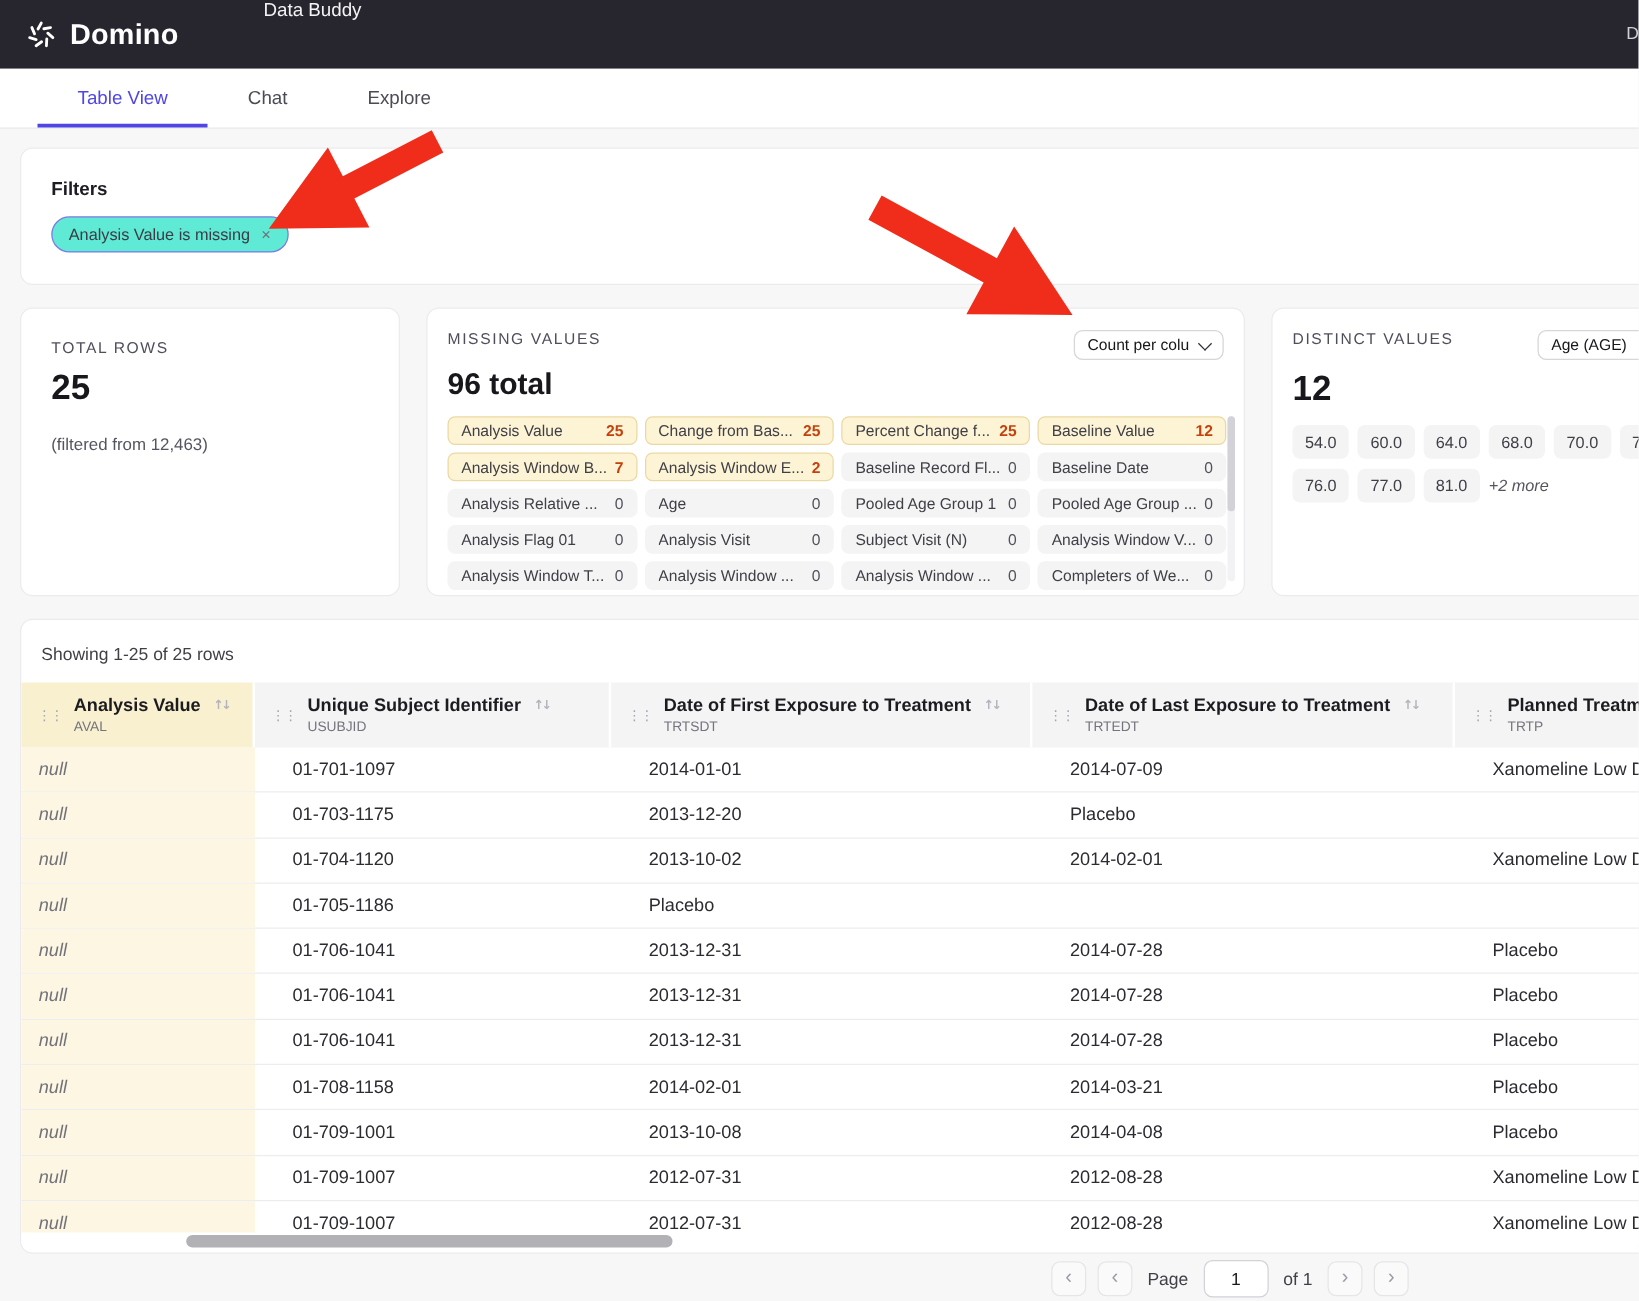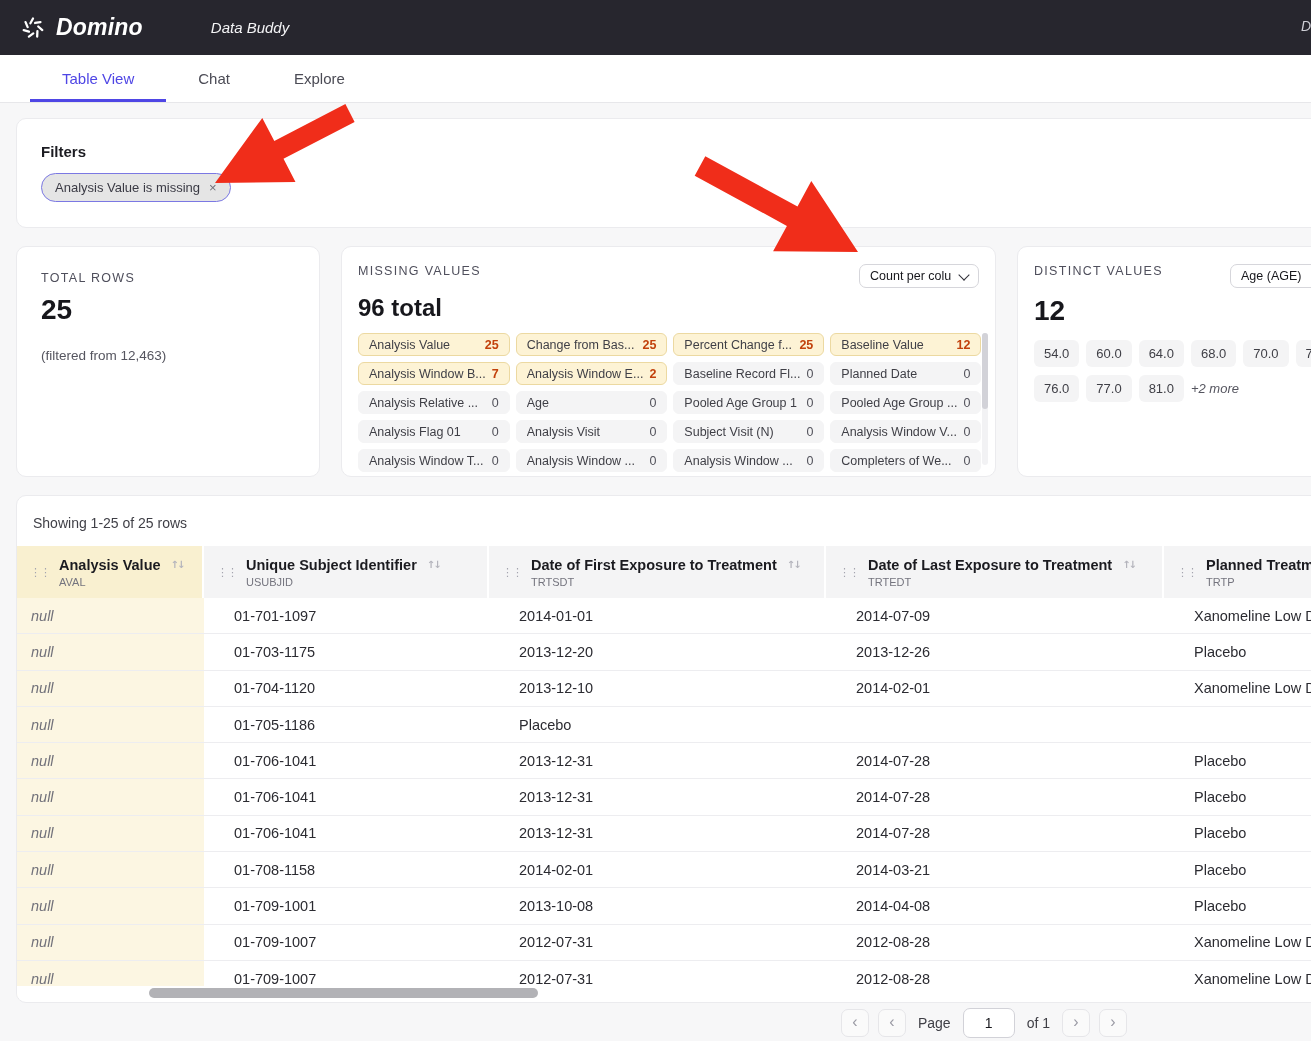--- a/index.html
+++ b/index.html
@@ -1,36 +1,36 @@
 <!DOCTYPE html>
 <html style="--accent: #4f46e5;"><head>
 <meta charset="utf-8">
 <style>
   :root{ --accent:#4f46e5; }
   html,body{margin:0;padding:0;overflow:hidden;}
   body{background:#f7f7f8;font-family:"Liberation Sans",sans-serif;}
   #app{position:relative;width:1311px;height:1041px;overflow:hidden;background:#f7f7f8;}
 
   
-  .topbar{position:absolute;left:0;top:0;width:100%;height:55px;background:#27262e;display:flex;align-items:center;padding:0 20px;box-sizing:border-box;color:#fff;z-index:2;font-style:italic;}
+  .topbar{position:absolute;left:0;top:0;width:100%;height:55px;background:#27262e;display:flex;padding:0 20px;box-sizing:border-box;color:#fff;z-index:2;}
   .brand{display:flex;align-items:center;gap:10px;font-size:23px;font-weight:700;letter-spacing:.2px;}
   .brand svg{display:block;}
   .app-title{margin-left:68px;font-size:15px;font-weight:500;color:#f4f4f6;}
   .header-right{position:absolute;right:0;top:18px;width:10px;overflow:hidden;font-size:14px;color:#cfcfd6;}
 
   
   .tabbar{position:absolute;left:0;top:55px;width:100%;height:48px;background:#fff;border-bottom:1px solid #e7e7ea;display:flex;align-items:stretch;padding-left:30px;box-sizing:border-box;z-index:2;text-align:right;}
   .tab{padding:0 32px;display:flex;align-items:center;font-size:15px;color:#4b4b55;position:relative;cursor:pointer;}
   .tab.active{color:var(--accent);}
   .tab.active::after{content:"";position:absolute;left:0;right:0;bottom:0;height:3px;background:var(--accent);}
 
   
   .filters-card{position:absolute;left:16px;top:118px;width:1400px;height:110px;background:#fff;border:1px solid #ebebee;border-radius:10px;box-sizing:border-box;padding:24px 24px;}
   .filters-title{font-size:15px;font-weight:700;color:#1c1c22;}
-  .filter-chip{display:inline-flex;align-items:center;gap:9px;height:27px;padding:0 13px;border:1px solid #7b78e3;border-radius:15px;background:#e5e5e5;font-size:13px;color:#3b3b45;margin-top:13px;cursor:pointer;}
+  .filter-chip{display:inline-flex;align-items:center;gap:9px;height:27px;padding:0 13px;border:1px solid #7b78e3;border-radius:15px;background:#5eead4;font-size:13px;color:#3b3b45;margin-top:13px;cursor:pointer;}
   .chip-x{color:#6f6f7a;font-size:13px;}
 
   
   .card{position:absolute;top:246px;background:#fff;border:1px solid #ebebee;border-radius:10px;box-sizing:border-box;}
   #card-total{left:16px;width:304px;height:231px;padding:24px 24px;}
   #card-missing{left:341px;width:655px;height:231px;padding:17px 16px;}
   #card-distinct{left:1017px;width:312px;height:231px;padding:17px 16px;overflow:visible;}
   .card-label{font-size:12.5px;letter-spacing:1.3px;color:#4f4f5c;font-weight:500;}
   .big-number{font-size:28px;font-weight:700;color:#17171c;margin-top:9px;}
   .card-sub{font-size:13.5px;color:#55555f;margin-top:22px;}
@@ -174,21 +174,21 @@
         </div>
         <div class="mv-chip warn">
           <span class="mv-name">Analysis Window E...</span>
           <span class="mv-count">2</span>
         </div>
         <div class="mv-chip zero">
           <span class="mv-name">Baseline Record Fl...</span>
           <span class="mv-count">0</span>
         </div>
         <div class="mv-chip zero">
-          <span class="mv-name">Planned Date</span>
+          <span class="mv-name">Baseline Date</span>
           <span class="mv-count">0</span>
         </div>
         <div class="mv-chip zero">
           <span class="mv-name">Analysis Relative ...</span>
           <span class="mv-count">0</span>
         </div>
         <div class="mv-chip zero">
           <span class="mv-name">Age</span>
           <span class="mv-count">0</span>
         </div>
@@ -304,27 +304,26 @@
           <div class="td hl nullv" style="width: 187px;">null</div>
           <div class="td" style="width: 285px;">01-701-1097</div>
           <div class="td" style="width: 337px;">2014-01-01</div>
           <div class="td" style="width: 338px;">2014-07-09</div>
           <div class="td" style="width: 330px;">Xanomeline Low Dose</div>
         </div>
         <div class="tr">
           <div class="td hl nullv" style="width: 187px;">null</div>
           <div class="td" style="width: 285px;">01-703-1175</div>
           <div class="td" style="width: 337px;">2013-12-20</div>
-          <div class="td" style="width: 338px;">2013-12-26</div>
           <div class="td" style="width: 330px;">Placebo</div>
         </div>
         <div class="tr">
           <div class="td hl nullv" style="width: 187px;">null</div>
           <div class="td" style="width: 285px;">01-704-1120</div>
-          <div class="td" style="width: 337px;">2013-12-10</div>
+          <div class="td" style="width: 337px;">2013-10-02</div>
           <div class="td" style="width: 338px;">2014-02-01</div>
           <div class="td" style="width: 330px;">Xanomeline Low Dose</div>
         </div>
         <div class="tr">
           <div class="td hl nullv" style="width: 187px;">null</div>
           <div class="td" style="width: 285px;">01-705-1186</div>
           <div class="td" style="width: 330px;">Placebo</div>
         </div>
         <div class="tr">
           <div class="td hl nullv" style="width: 187px;">null</div>

